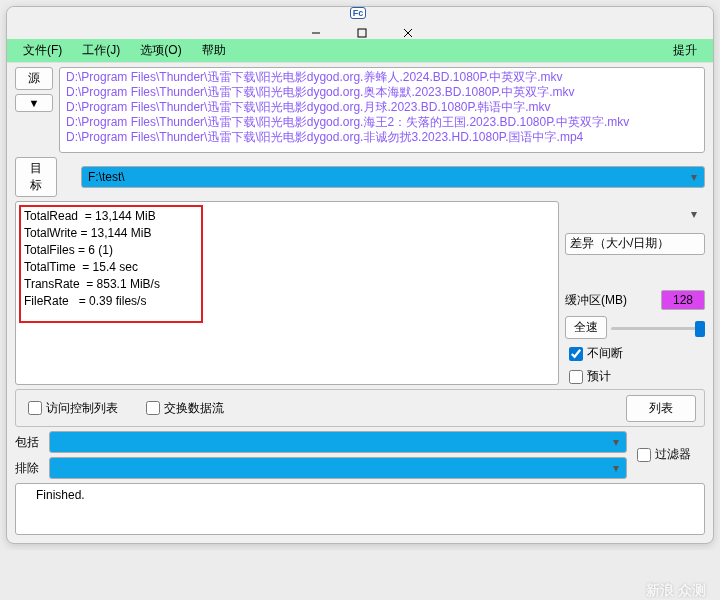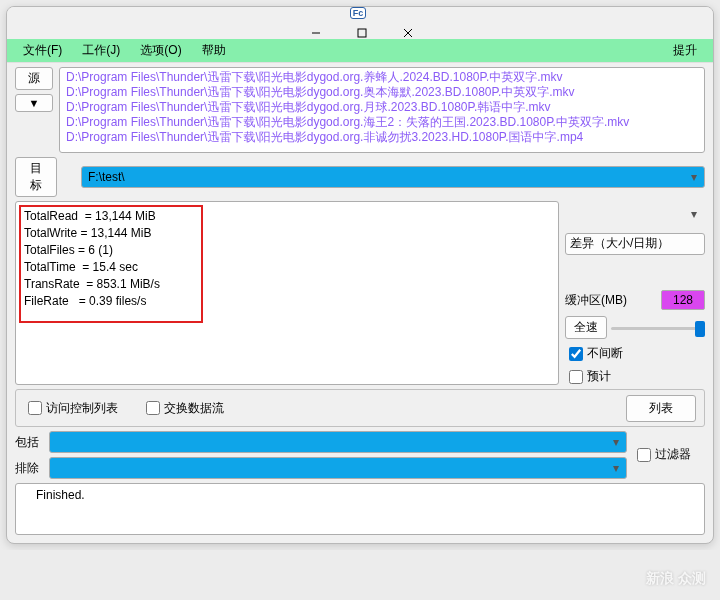--- a/index.html
+++ b/index.html
@@ -42,21 +42,21 @@
 .check-row { display: flex; align-items: center; gap: 4px; padding-left: 4px; }
 .check-row input[type=checkbox] { width: 14px; height: 14px; accent-color: #0078d7; }
 .opts-row { display: flex; align-items: center; height: 38px; border: 1px solid #c0c0c0; border-radius: 3px; padding: 0 8px; gap: 24px; }
 .opts-row .right-btns { margin-left: auto; display: flex; gap: 10px; }
 .filter-group { display: flex; flex-direction: column; gap: 4px; }
 .filter-row { display: flex; align-items: center; gap: 6px; }
 .filter-row .flabel { width: 28px; color: #000; }
 .filter-row .combo-row { flex: 1; }
 .filter-side { width: 72px; display: flex; align-items: flex-start; padding-top: 2px; margin-top: 13px; }
 .status-panel { height: 52px; background: #fff; border: 1px solid #adadad; border-radius: 3px; padding: 4px 20px; font-family: Consolas, monospace; font-size: 12px; }
-.watermark { position: absolute; right: 14px; bottom: 12px; color: #fff; font-size: 14px; font-weight: bold; text-shadow: 0 0 3px rgba(0,0,0,0.4); opacity: 0.55; }
+.watermark { position: absolute; right: 14px; bottom: 0; color: #fff; font-size: 14px; font-weight: bold; text-shadow: 0 0 3px rgba(0,0,0,0.4); opacity: 0.55; }
 svg { display: block; }
 </style>
 </head>
 <body>
 
 <div class="window">
   <div class="titlebar">
     <span class="app-icon">Fc</span>
     <div class="win-btns">
       <div class="win-btn">

